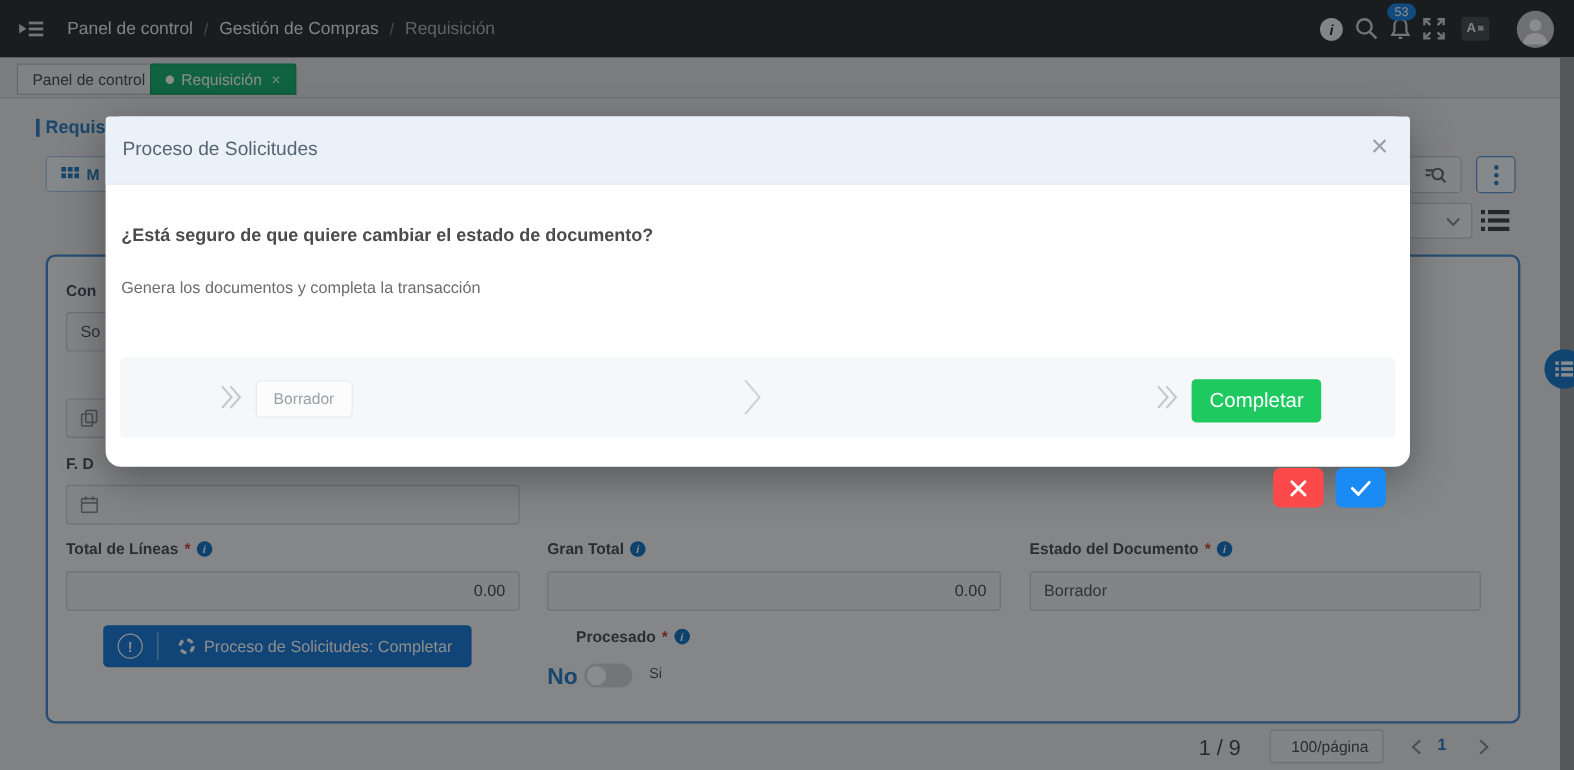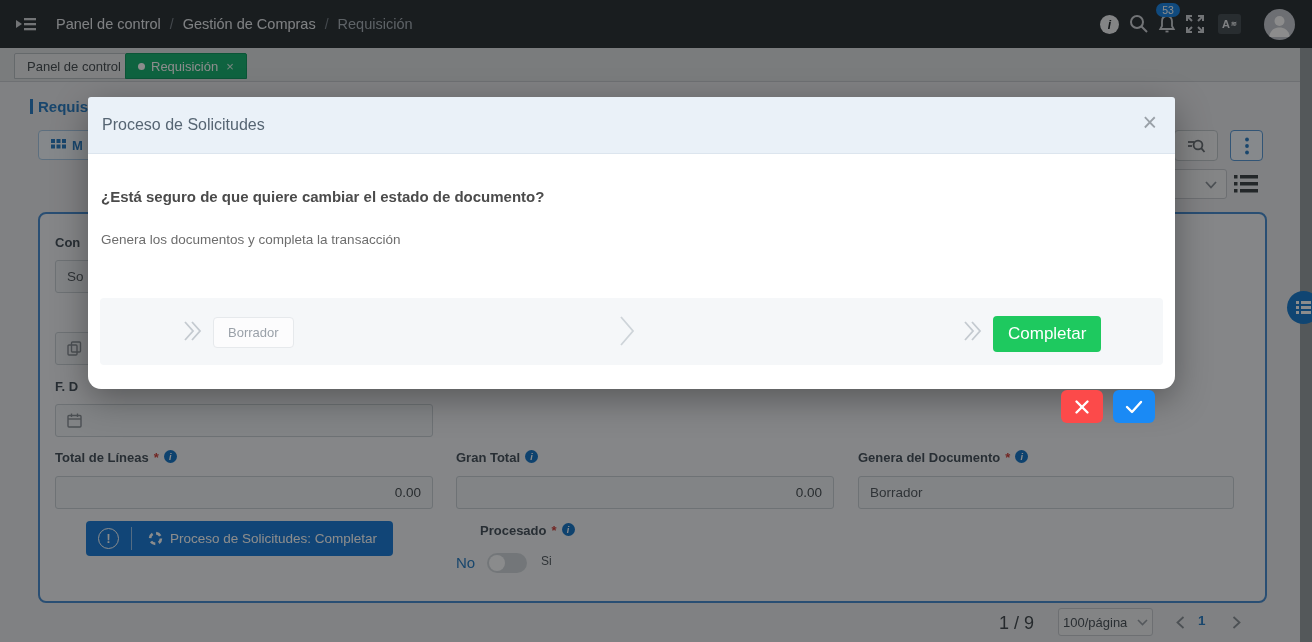--- a/index.html
+++ b/index.html
@@ -23,39 +23,39 @@
   
   .wtitle{position:absolute;left:38px;top:98px;font-size:15px;font-weight:bold;color:#2e80c6;}
   .titlebar{position:absolute;left:30px;top:99px;width:3px;height:15px;background:#2e80c6;}
   .btn-outline-blue{position:absolute;display:flex;align-items:center;gap:6px;background:#f2f8fd;
        border:1px solid #a9cbe8;border-radius:4px;color:#2e80c6;font-weight:bold;font-size:13px;
        padding:0 12px;height:30px;box-sizing:border-box;cursor:pointer;}
   .tool-btn{position:absolute;width:44px;height:31px;border:1px solid #c2c8cd;border-radius:4px;
        background:#f0f2f4;display:flex;align-items:center;justify-content:center;box-sizing:border-box;cursor:pointer;}
   .panel{position:absolute;left:38px;top:212px;width:1229px;height:391px;background:#f2f5f7;
        border:2px solid #4b8fd2;border-radius:8px;box-sizing:border-box;}
-  .flabel{position:absolute;font-size:13px;font-weight:bold;color:#4a5560;display:flex;gap:5px;}
+  .flabel{position:absolute;font-size:13px;font-weight:bold;color:#4a5560;display:flex;align-items:center;gap:5px;}
   .req{color:#cf4440;font-weight:bold;}
   .infodot{display:inline-flex;width:13px;height:13px;border-radius:50%;background:#1a78c9;color:#fff;
        font-size:9px;font-style:italic;font-weight:bold;align-items:center;justify-content:center;cursor:pointer;}
   .finput{position:absolute;height:33px;background:#edf1f4;border:1px solid #c8cfd5;border-radius:3px;
        box-sizing:border-box;display:flex;align-items:center;padding:0 11px;font-size:13.5px;color:#565d64;}
   .finput.num{justify-content:flex-end;color:#4a5157;}
   .procbtn{position:absolute;left:86px;top:521px;width:307px;height:35px;background:#1f7fd9;border-radius:4px;
        display:flex;align-items:center;color:#fff;cursor:pointer;}
   .procbtn .warnseg{width:45px;display:flex;align-items:center;justify-content:center;border-right:1px solid rgba(255,255,255,.55);height:23px;}
   .warncircle{width:19px;height:19px;border:1.6px solid #fff;border-radius:50%;display:flex;align-items:center;
        justify-content:center;font-size:12px;font-weight:bold;}
   .procbtn .lbl{flex:1;display:flex;align-items:center;justify-content:center;gap:7px;font-size:13.5px;}
   .toggle{position:absolute;left:487px;top:553px;width:40px;height:20px;background:#d2d8dd;border-radius:10px;cursor:pointer;}
   .toggle .knob{position:absolute;left:2px;top:2px;width:16px;height:16px;border-radius:50%;background:#fbfdff;}
   
   .pag-txt{position:absolute;font-size:18px;color:#454c52;}
   .pag-select{position:absolute;left:1058px;top:608px;width:95px;height:28px;background:#eef0f2;border:1px solid #c6cbd0;
-       border-radius:3px;display:flex;align-items:center;justify-content:space-between;padding:0 4px;
+       border-radius:3px;display:flex;align-items:center;justify-content:space-between;padding:0 17px;
        font-size:13px;color:#4c545b;box-sizing:border-box;cursor:pointer;}
   .pag-nav{position:absolute;top:612px;width:20px;height:20px;display:flex;align-items:center;justify-content:center;cursor:pointer;}
   .pag-cur{position:absolute;left:1198px;top:613px;font-size:13.5px;font-weight:bold;color:#2e80c6;cursor:pointer;}
   
   .scrollstrip{position:absolute;left:1300px;top:48px;width:12px;height:594px;background:#9aa0a5;cursor:pointer;}
   .sidecircle{position:absolute;left:1287px;top:291px;width:33px;height:33px;border-radius:50%;background:#1e7fd0;
        display:flex;align-items:center;justify-content:center;cursor:pointer;}
   
   .overlay{position:absolute;inset:0;background:rgba(0,0,0,0.45);z-index:50;}
   .modal{position:absolute;left:88px;top:97px;width:1087px;height:292px;background:#fff;z-index:100;
@@ -243,21 +243,21 @@
 
   <div class="flabel" style="left:456px;top:450px;">
     <span>Gran Total</span>
     <span class="infodot">i</span>
   </div>
   <div class="finput num" style="left:456px;top:476px;width:378px;">
     <span>0.00</span>
   </div>
 
   <div class="flabel" style="left:858px;top:450px;">
-    <span>Genera del Documento</span>
+    <span>Estado del Documento</span>
     <span class="req">*</span>
     <span class="infodot">i</span>
   </div>
   <div class="finput" style="left:858px;top:476px;width:376px;">
     <span>Borrador</span>
   </div>
 
   <div class="procbtn">
     <span class="warnseg">
       <span class="warncircle">!</span>
@@ -268,21 +268,21 @@
       </svg>
       <span>Proceso de Solicitudes: Completar</span>
     </span>
   </div>
 
   <div class="flabel" style="left:480px;top:523px;">
     <span>Procesado</span>
     <span class="req">*</span>
     <span class="infodot">i</span>
   </div>
-  <div class="abs" style="left:456px;top:554px;font-size:15px;font-weight:normal;color:#2e80c6;">No</div>
+  <div class="abs" style="left:456px;top:554px;font-size:19px;font-weight:bold;color:#2e80c6;">No</div>
   <div class="toggle">
       <div class="knob"></div>
     </div>
   <div class="abs" style="left:541px;top:554px;font-size:12px;color:#565d64;">Si</div>
 
   <div class="pag-txt" style="left:999px;top:613px;">1 / 9</div>
   <div class="pag-select">
     <span>100/página</span>
     <svg width="11" height="7" viewBox="0 0 11 7">
       <polyline points="1,1 5.5,5.5 10,1" fill="none" stroke="#9aa1a8" stroke-width="1.6"></polyline>

